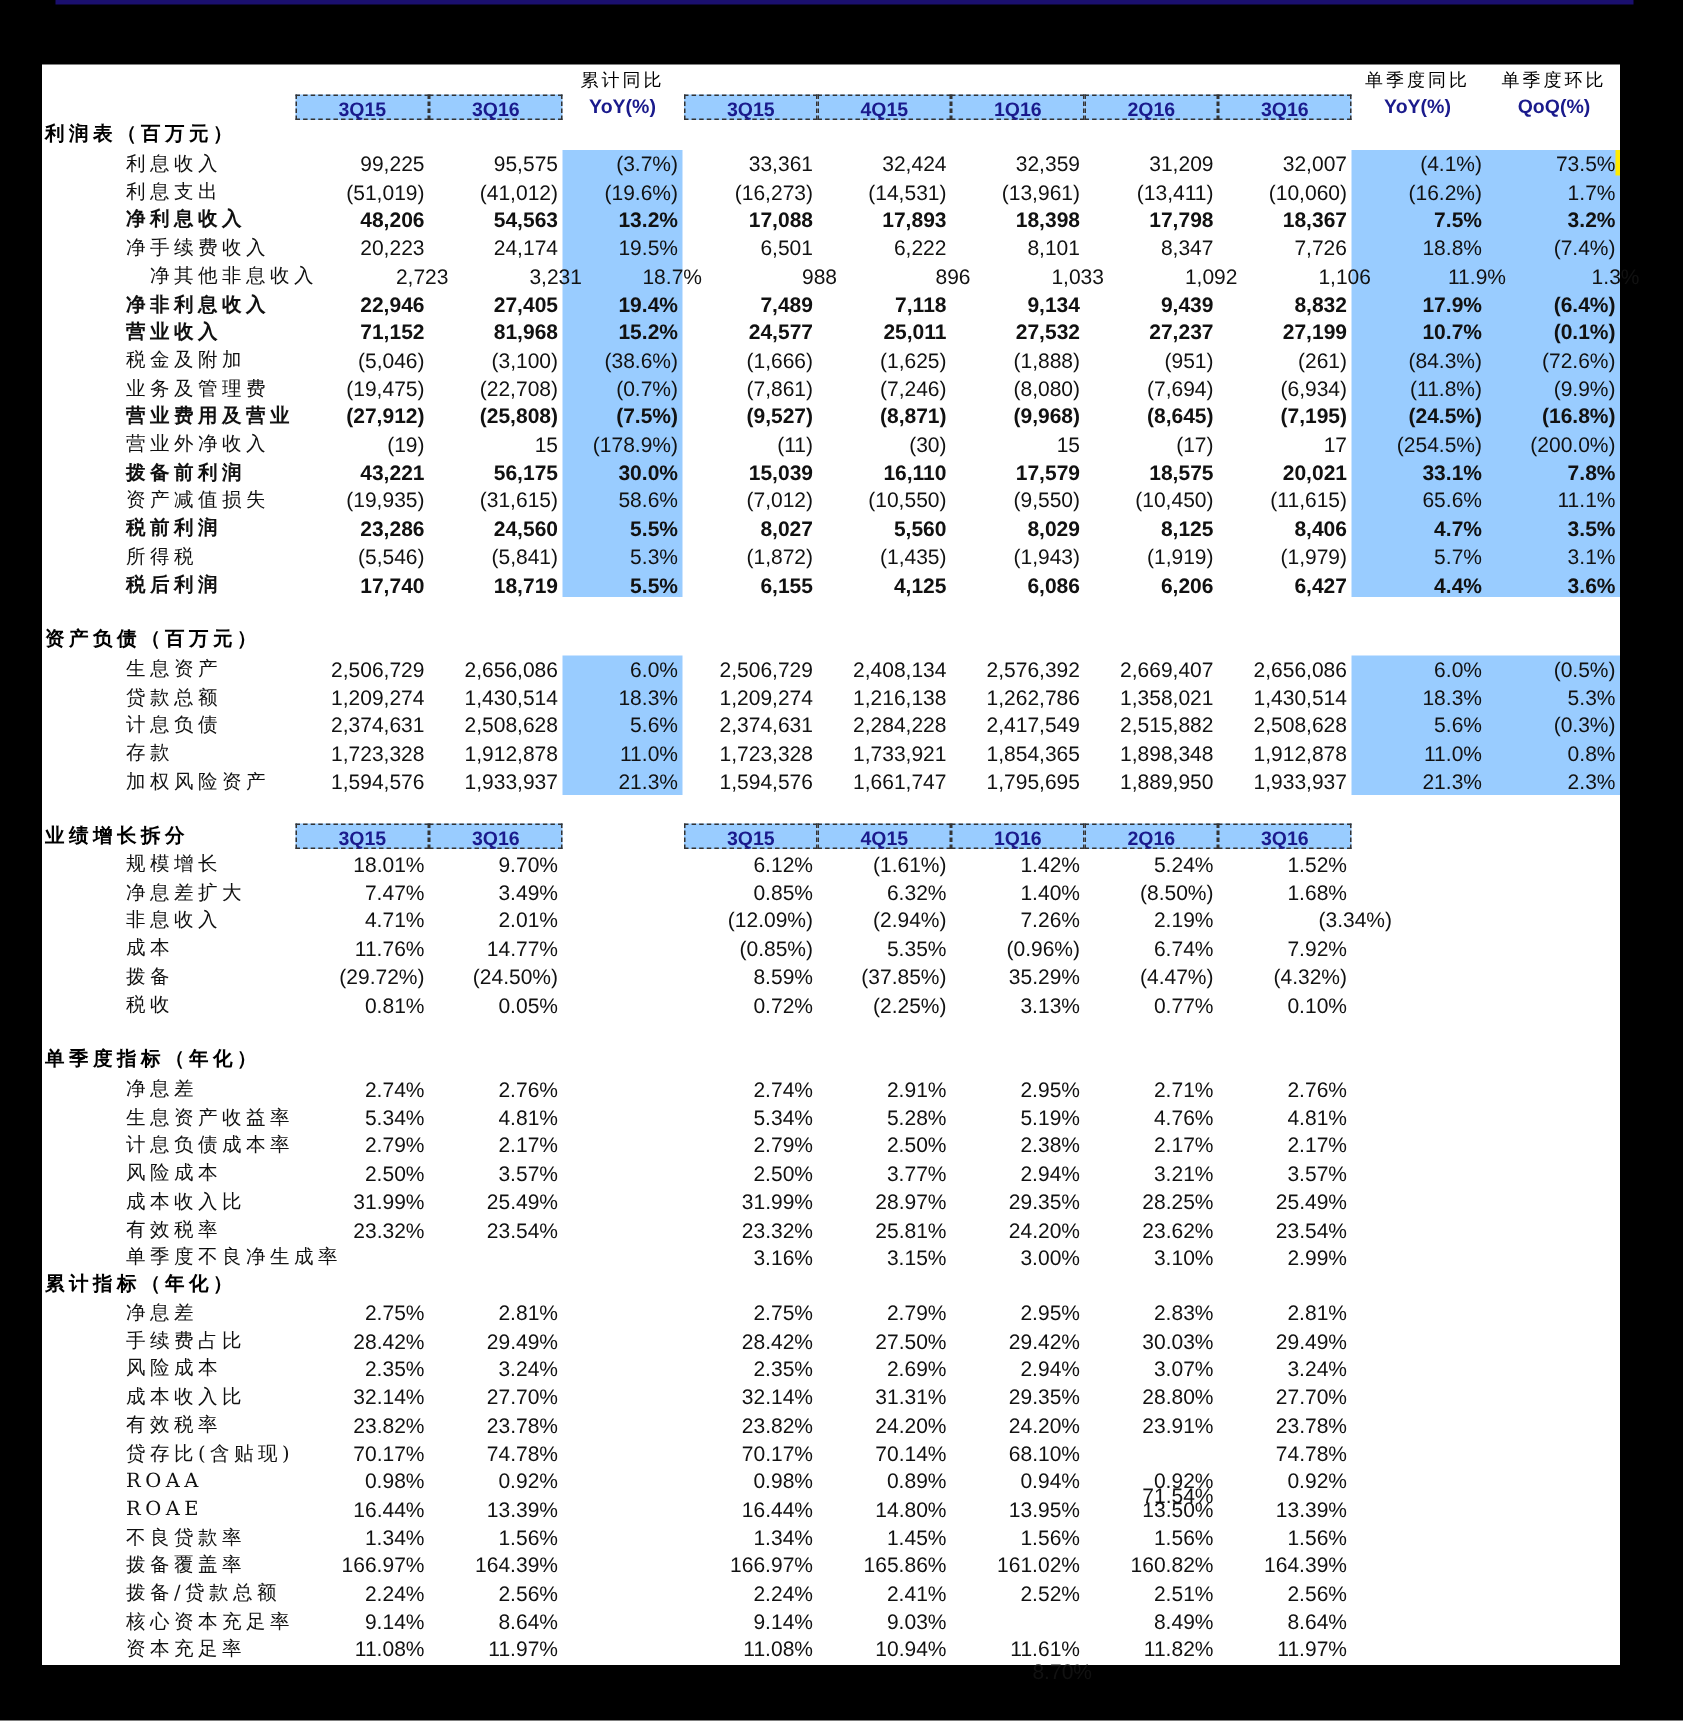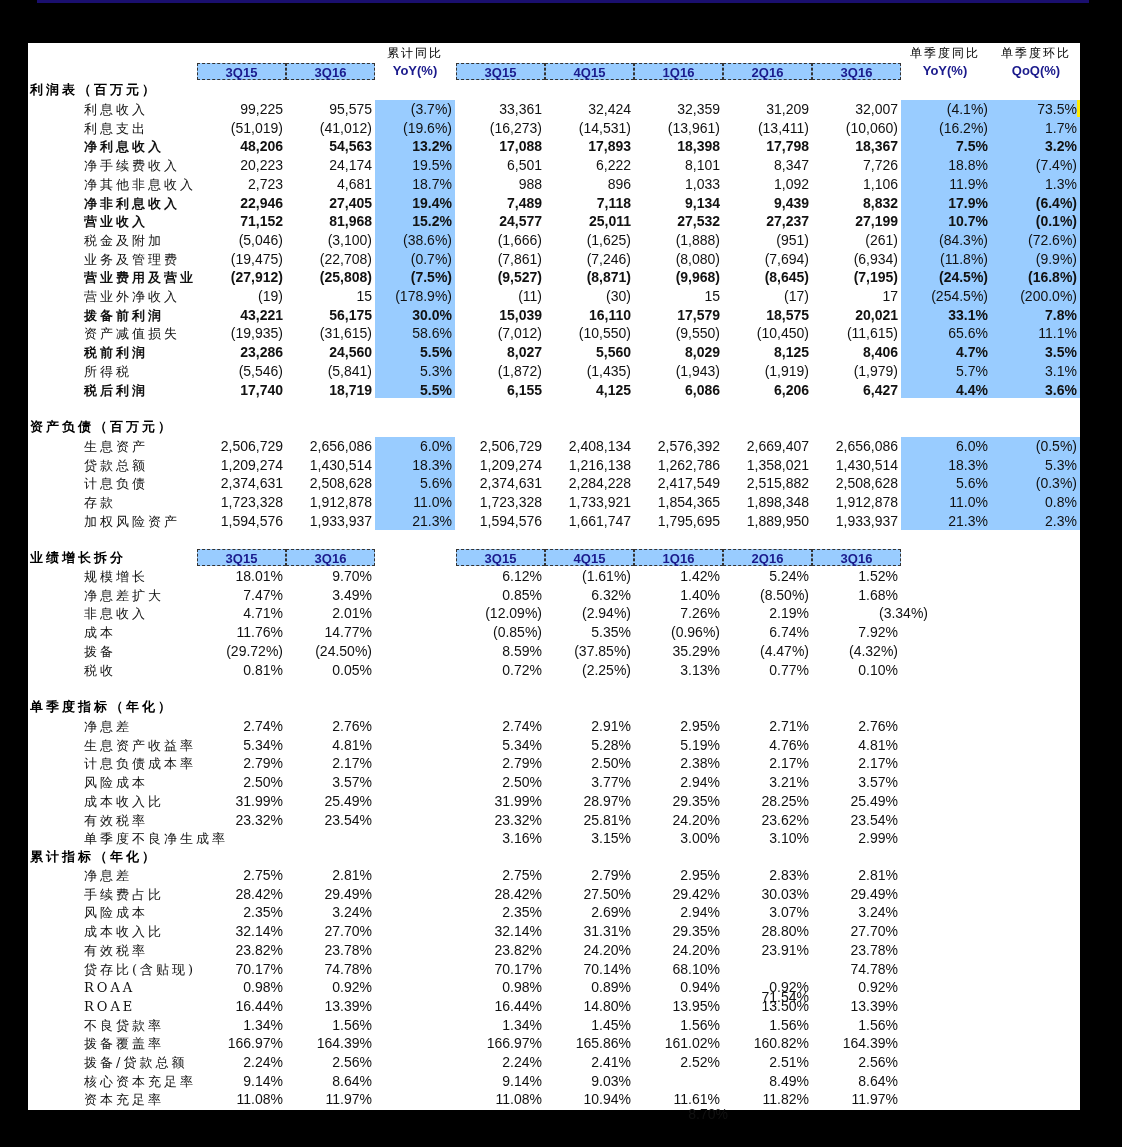--- a/index.html
+++ b/index.html
@@ -108,24 +108,24 @@
         <div class="cell num" style="left: 256px; width: 88px;">24,174</div>
         <div class="cell num" style="left: 346px; width: 78px;">19.5%</div>
         <div class="cell num" style="left: 426px; width: 88px;">6,501</div>
         <div class="cell num" style="left: 515px; width: 88px;">6,222</div>
         <div class="cell num" style="left: 604px; width: 88px;">8,101</div>
         <div class="cell num" style="left: 693px; width: 88px;">8,347</div>
         <div class="cell num" style="left: 782px; width: 88px;">7,726</div>
         <div class="cell num" style="left: 874px; width: 86px;">18.8%</div>
         <div class="cell num" style="left: 963px; width: 86px;">(7.4%)</div>
       </div>
-      <div class="row" style="top: 131.8px;">
+      <div class="row" style="top: 131.8px; margin-left: 16px;">
         <div class="cell lbl" style="left: 56px;">净其他非息收入</div>
         <div class="cell num" style="left: 167px; width: 88px;">2,723</div>
-        <div class="cell num" style="left: 256px; width: 88px;">4,681</div>
+        <div class="cell num" style="left: 256px; width: 88px;">3,231</div>
         <div class="cell num" style="left: 346px; width: 78px;">18.7%</div>
         <div class="cell num" style="left: 426px; width: 88px;">988</div>
         <div class="cell num" style="left: 515px; width: 88px;">896</div>
         <div class="cell num" style="left: 604px; width: 88px;">1,033</div>
         <div class="cell num" style="left: 693px; width: 88px;">1,092</div>
         <div class="cell num" style="left: 782px; width: 88px;">1,106</div>
         <div class="cell num" style="left: 874px; width: 86px;">11.9%</div>
         <div class="cell num" style="left: 963px; width: 86px; text-align: right;">1.3%</div>
       </div>
       <div class="row bold" style="top: 150.5px;">

